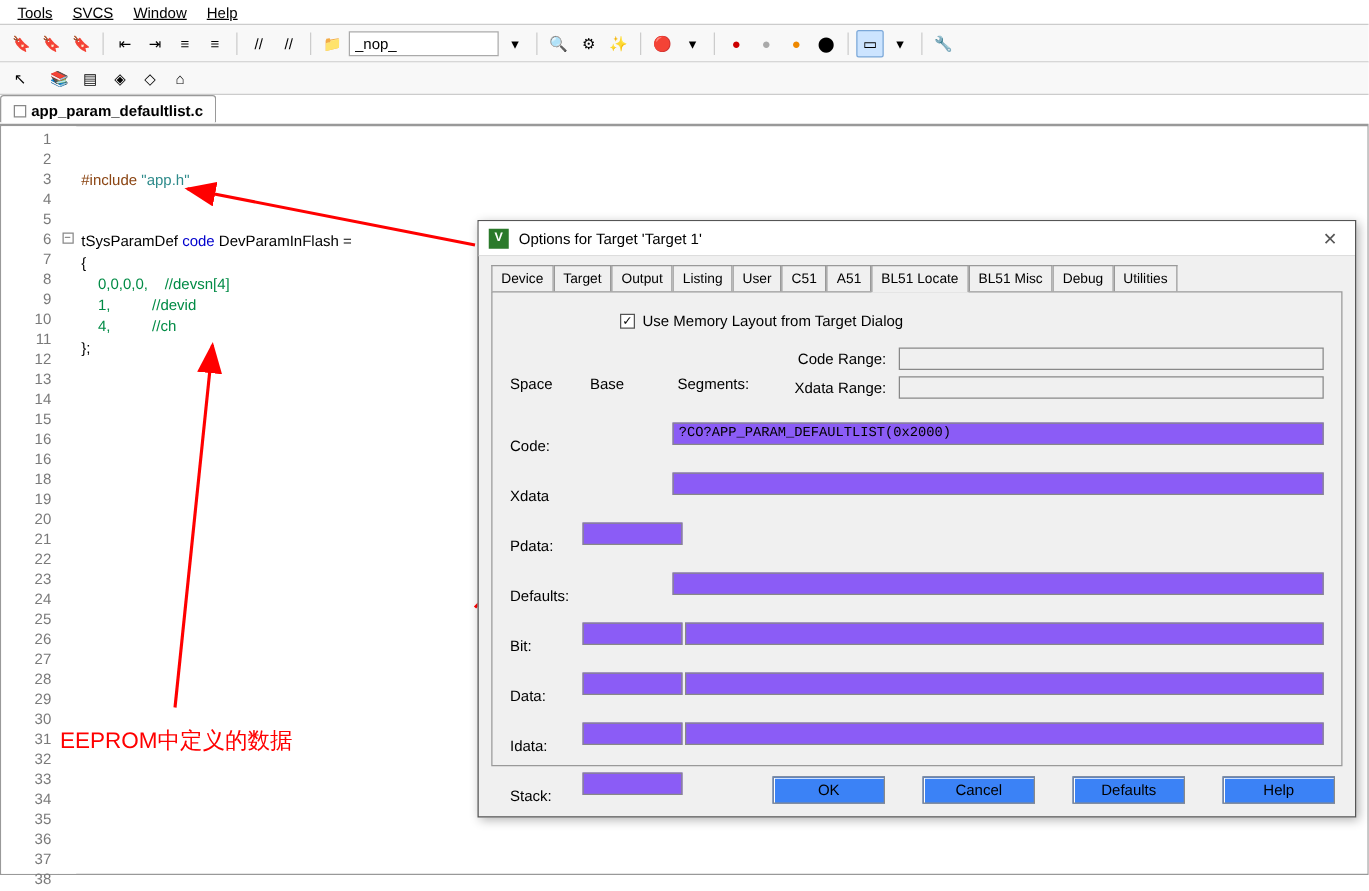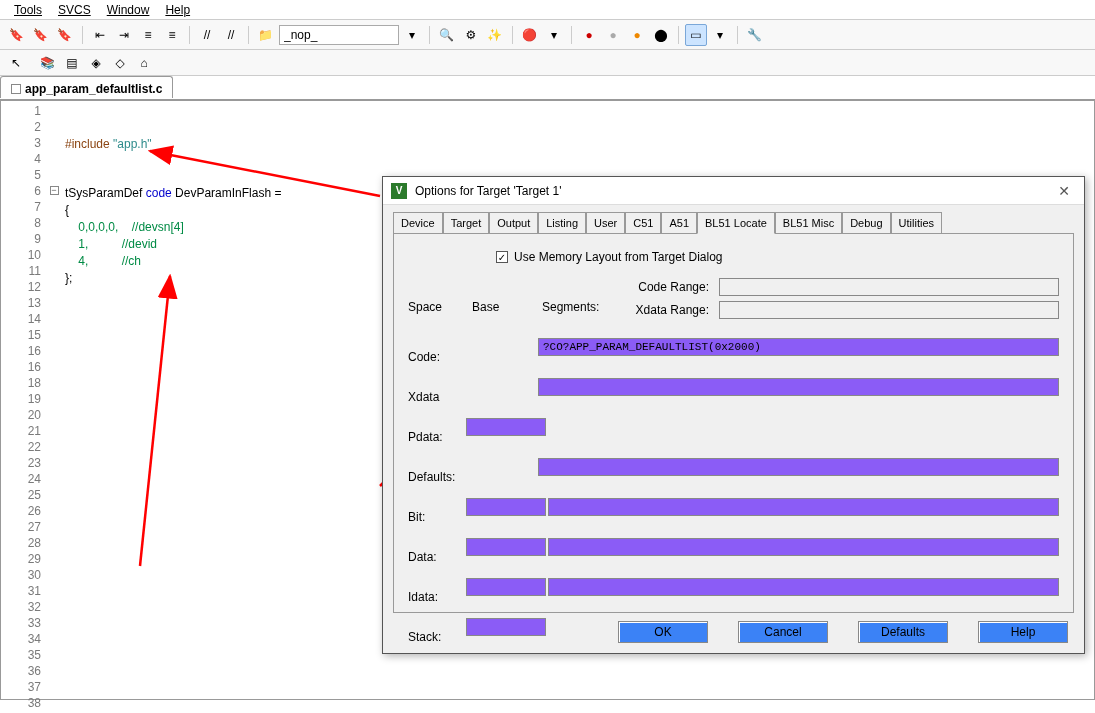--- a/index.html
+++ b/index.html
@@ -193,20 +193,21 @@
     <line x1="20" y1="300" x2="50" y2="10" stroke="#ff0000" stroke-width="2.5" marker-end="url(#ah2)"></line>
   </svg>
   <svg class="arrow-svg" style="left:370px;top:270px" width="150" height="150">
     <defs>
         <marker id="ah3" markerWidth="10" markerHeight="8" refX="9" refY="4" orient="auto">
           <polygon points="0 0,10 4,0 8" fill="#ff0000"></polygon>
         </marker>
       </defs>
     <line x1="10" y1="140" x2="140" y2="10" stroke="#ff0000" stroke-width="2.5" marker-end="url(#ah3)"></line>
   </svg>
+  <div class="annot" style="left:48px;top:504px">EEPROM中定义的数据</div>
 </div>
 
 <div class="dialog">
   <div class="dlg-title">
     <div class="ico">V</div>
     <span>Options for Target 'Target 1'</span>
     <span class="close">✕</span>
   </div>
   <div class="dlg-tabs" id="dtabs">
       <div class="dtab">Device</div>

